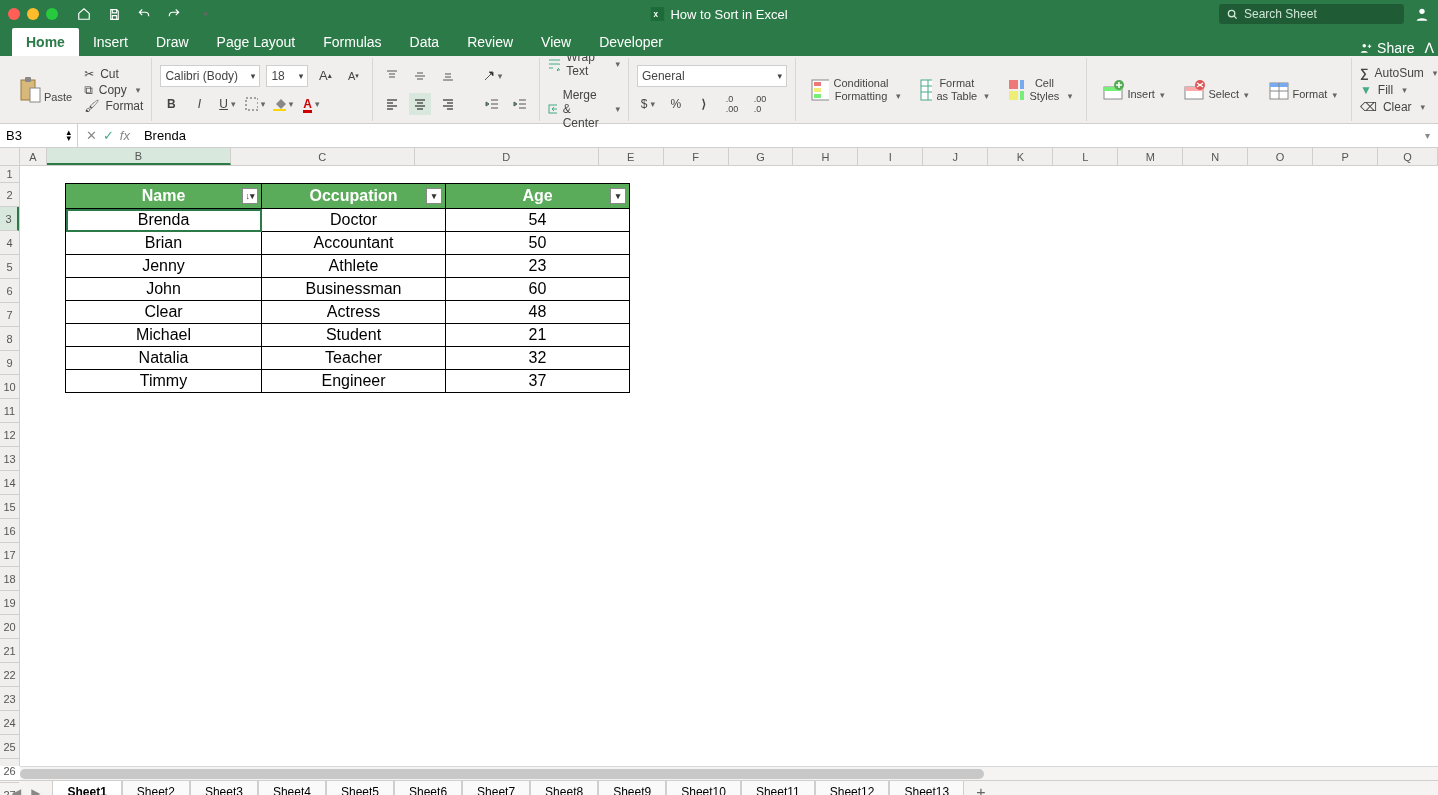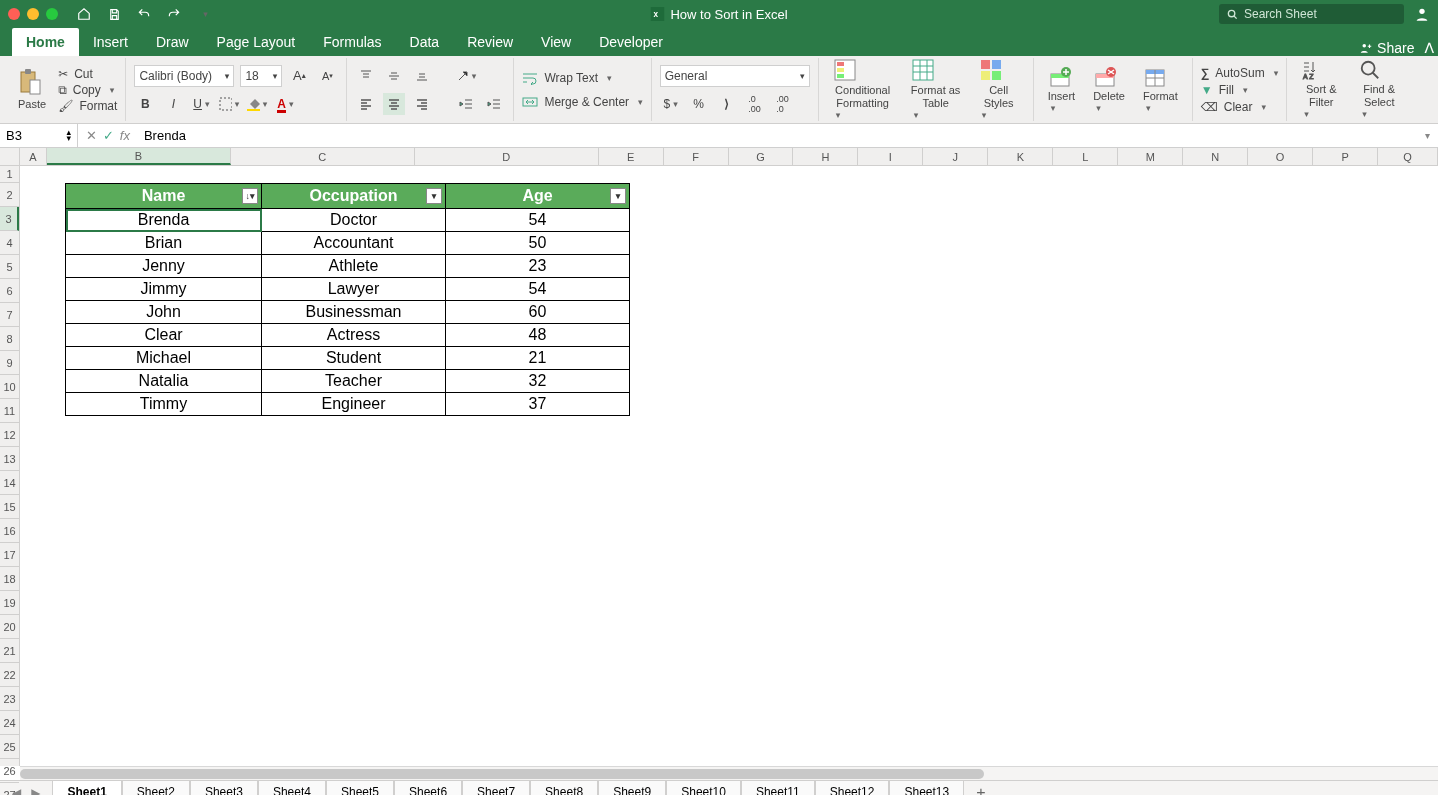--- a/index.html
+++ b/index.html
@@ -18,21 +18,21 @@
 
 
 .tabs { background: #2b7a47; display: flex; align-items: flex-end; height: 28px; padding-left: 12px; color:#fff; font-size:14px; position:relative; }
 .tab { padding: 6px 14px; cursor: pointer; }
 .tab.active { background: #fff; color: #2b7a47; font-weight: 600; border-radius: 2px 2px 0 0; }
 .tabs-right { margin-left:auto; display:flex; align-items:center; gap:10px; padding-right:4px; }
 
 
 .ribbon { background: #f0efee; border-bottom: 1px solid #d0cfce; height: 68px; display:flex; align-items:stretch; padding: 2px 4px; font-size:12px; color:#444; }
 .rgroup { display:flex; flex-direction:column; justify-content:center; padding: 2px 8px; border-right:1px solid #d8d7d6; }
-.big-btn { display:flex; flex-direction:column; align-items:flex-start; justify-content:center; gap:2px; padding:2px 6px; font-size:11px; line-height:1.1; text-align:center; }
+.big-btn { display:flex; flex-direction:row; align-items:flex-end; justify-content:center; gap:2px; padding:2px 6px; font-size:11px; line-height:1.1; text-align:center; }
 .row { display:flex; align-items:center; gap:6px; }
 .mini { padding:1px 4px; border:1px solid #cfcfcf; background:#fff; font-size:12px; display:flex; align-items:center; gap:4px; height:22px; }
 .icon-box { width:22px; height:22px; display:flex;align-items:center;justify-content:center; border:1px solid transparent; }
 .dd-caret::after { content:"▾"; font-size:9px; margin-left:3px; color:#666; }
 
 
 .formula-bar { background:#fff; border-bottom:1px solid #cfcfcf; height:24px; display:flex; align-items:center; font-size:13px; }
 .namebox { width:78px; border-right:1px solid #cfcfcf; padding:0 6px; display:flex; align-items:center; justify-content:space-between; height:100%; }
 .fx-btns { display:flex; gap:6px; padding:0 8px; color:#888; }
 .fx-input { flex:1; padding:0 6px; }
@@ -342,21 +342,21 @@
           </svg>
           <span>Insert</span>
         </div>
       <div class="big-btn dd-caret">
           <svg width="24" height="22">
             <rect x="3" y="8" width="18" height="12" fill="#fff" stroke="#888"></rect>
             <rect x="3" y="8" width="18" height="4" fill="#faa"></rect>
             <circle cx="18" cy="6" r="5" fill="#d55"></circle>
             <path d="M15 4l6 4M21 4l-6 4" stroke="#fff" stroke-width="1.5"></path>
           </svg>
-          <span>Delete</span>
+          <span>Select</span>
         </div>
       <div class="big-btn dd-caret">
           <svg width="24" height="22">
             <rect x="3" y="4" width="18" height="16" fill="#fff" stroke="#888"></rect>
             <rect x="3" y="4" width="18" height="4" fill="#7ae"></rect>
             <path d="M3 12h18M12 4v16" stroke="#888"></path>
           </svg>
           <span>Format</span>
         </div>
     </div>
@@ -489,25 +489,20 @@
               <td>Brian</td>
               <td>Accountant</td>
               <td>50</td>
             </tr>
             <tr>
               <td>Jenny</td>
               <td>Athlete</td>
               <td>23</td>
             </tr>
             <tr>
-              <td>Jimmy</td>
-              <td>Lawyer</td>
-              <td>54</td>
-            </tr>
-            <tr>
               <td>John</td>
               <td>Businessman</td>
               <td>60</td>
             </tr>
             <tr>
               <td>Clear</td>
               <td>Actress</td>
               <td>48</td>
             </tr>
             <tr>

